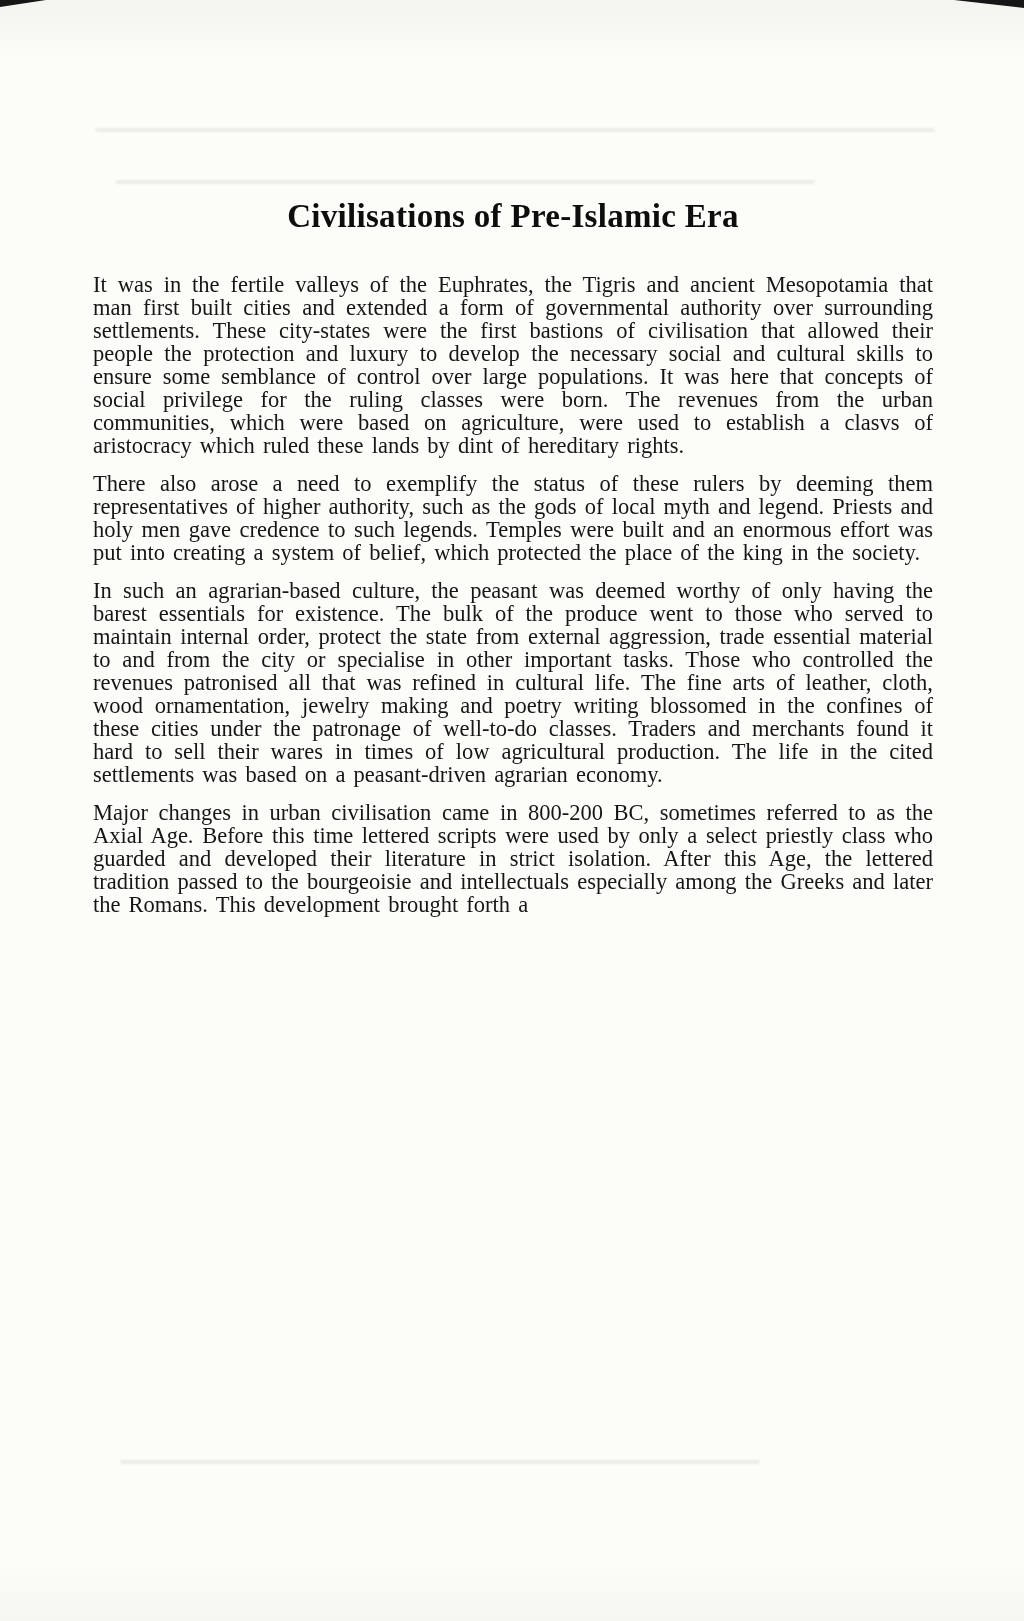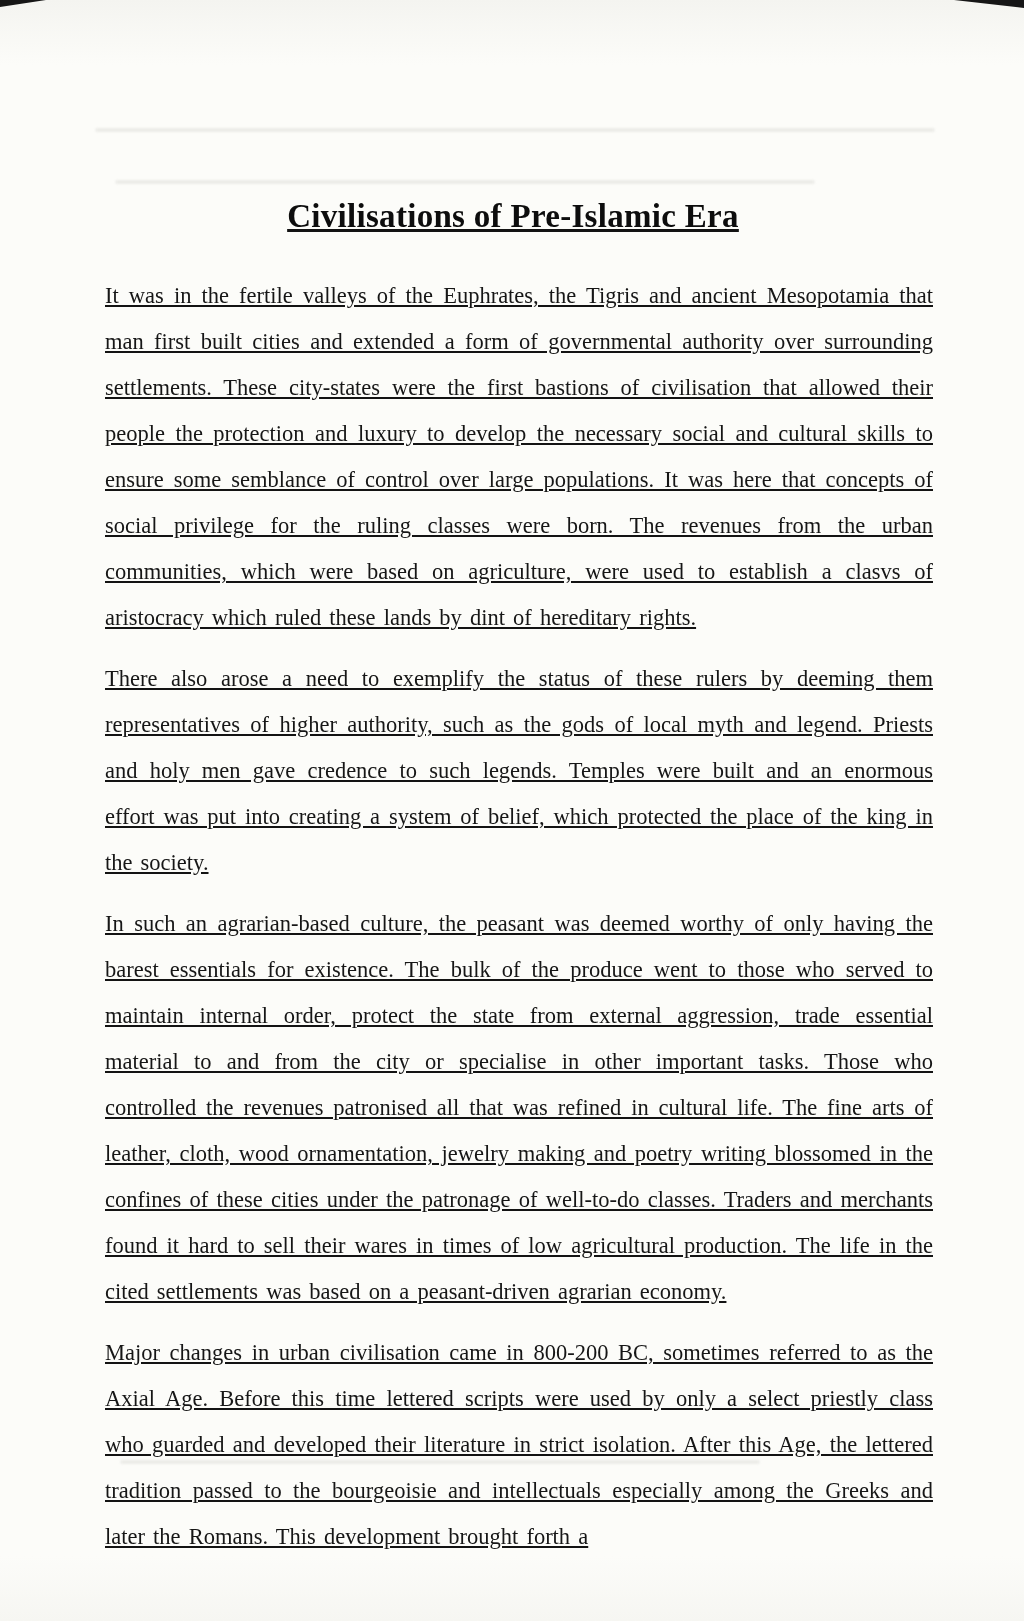--- a/index.html
+++ b/index.html
@@ -20,35 +20,34 @@
     left: 0; top: 0;
     width: 1024px; height: 1621px;
     background:
       linear-gradient(180deg, #f4f4f0 0%, #fcfcf9 4%, #fcfcf9 96%, #f6f6f2 100%);
   }
   .content {
     position: absolute;
     left: 93px;
     top: 198px;
     width: 840px;
-    text-decoration: underline;
   }
   .doc-title {
     font-size: 33px;
     font-weight: bold;
     text-align: center;
     margin: 0 0 38px 0;
     letter-spacing: 0.3px;
     color: #0d0d0d;
   }
   p.body-para {
     font-size: 22.5px;
-    line-height: 46px;
+    line-height: 23px;
     text-align: justify;
-    margin: 0 0 15px 12px;
+    margin: 0 0 15px 0;
     word-spacing: 2.5px;
     color: #161616;
   }
   
   .corner-artifact {
     position: absolute;
     background: #161616;
   }
   .corner-tl {
     top: 0; left: 0;

